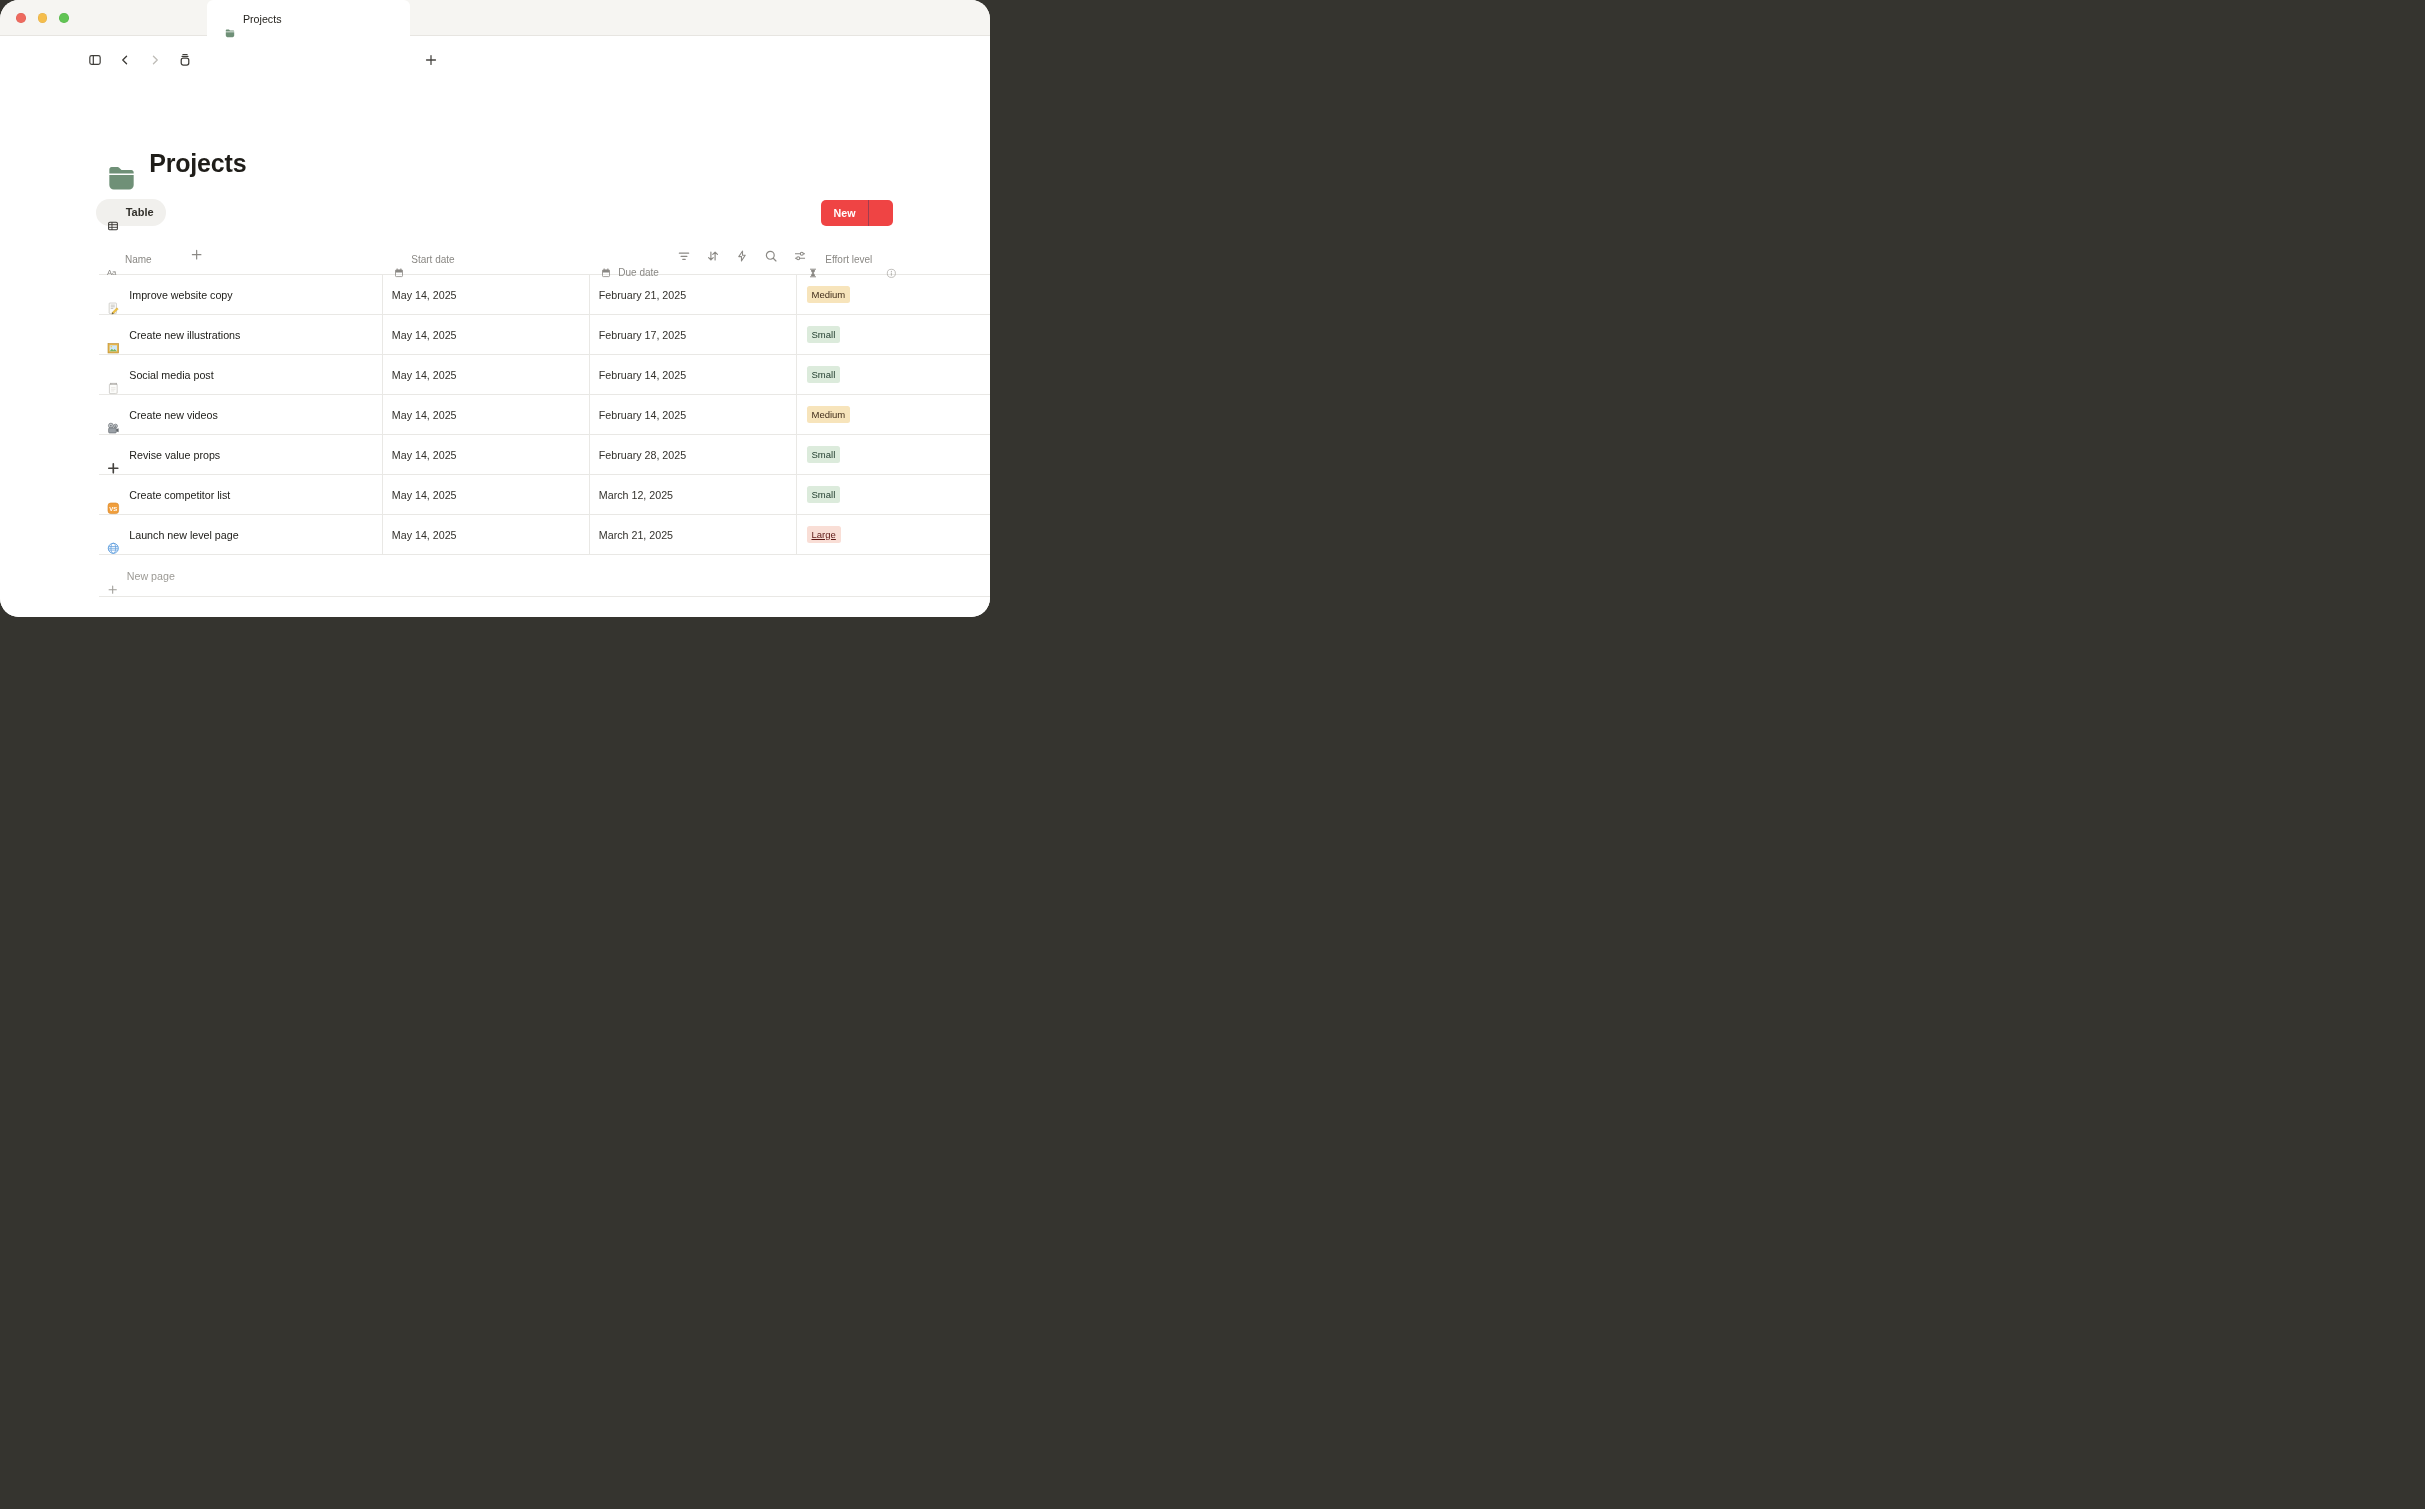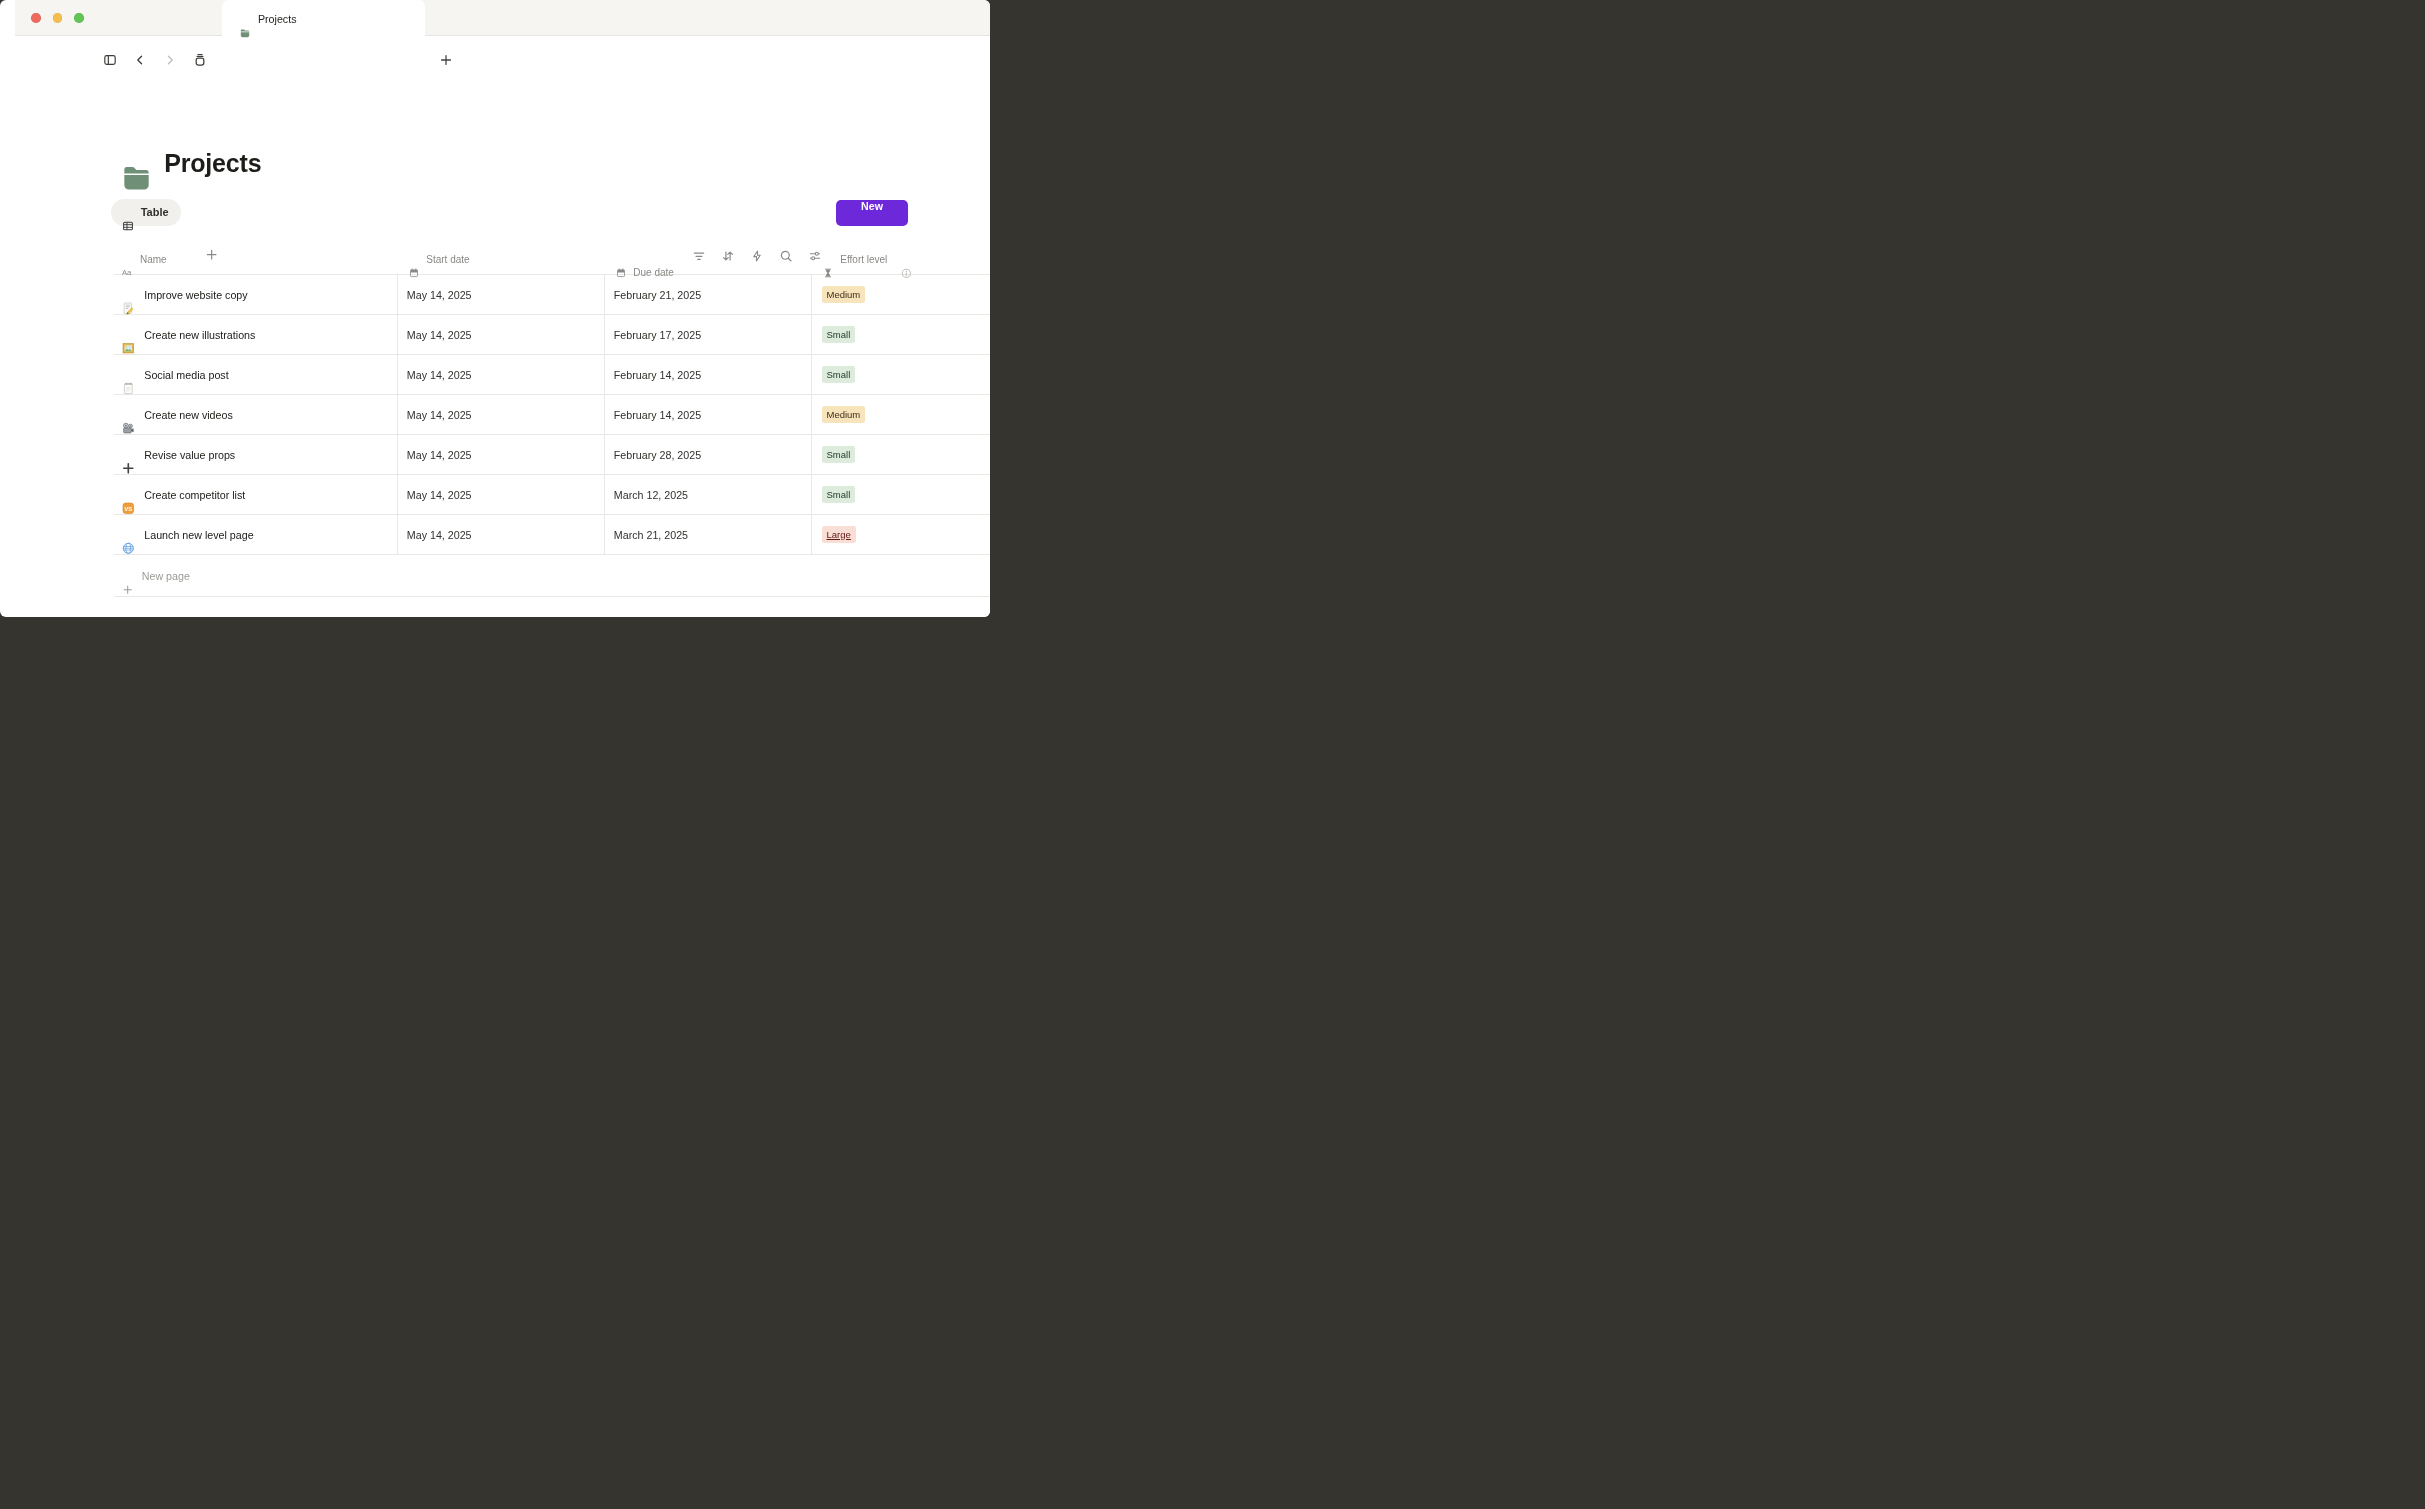--- a/index.html
+++ b/index.html
@@ -1,17 +1,17 @@
 <!DOCTYPE html>
 <html style="font-size:10px"><head>
 <meta charset="utf-8">
 <style>
   html,body{margin:0;padding:0;background:#35342f;font-family:"Liberation Sans",sans-serif;}
   .stage{width:990px;height:617px;position:relative;}
-  .window{position:absolute;inset:0;border-radius:6px;overflow:hidden;background:#fff;padding-left:15px;}
+  .window{position:absolute;inset:0;border-radius:19px;overflow:hidden;background:#fff;}
 
   
   .tabbar{position:relative;height:36px;background:#f6f5f2;}
   .tabbar::after{content:"";position:absolute;left:0;right:0;bottom:0;height:0.6px;background:#e7e5e1;}
   .traffic{position:absolute;left:16.4px;top:13.3px;display:flex;gap:12px;z-index:3;}
   .dot{width:9.5px;height:9.5px;border-radius:50%;display:inline-block;box-shadow:inset 0 0 0 0.6px rgba(0,0,0,.07);}
   .nav{position:absolute;left:88px;top:10.7px;display:flex;gap:16px;z-index:3;}
   .navbtn{width:14px;height:14px;color:#3f3d39;}
   .navbtn.disabled{color:#bfbdb8;}
   .tab{position:absolute;left:207px;top:0;width:203px;height:37px;background:#fff;border-radius:6.3px 6.3px 0 0;
@@ -194,21 +194,21 @@
             <span class="ic i22">
               <svg xmlns="http://www.w3.org/2000/svg" viewBox="0 0 20 20">
                 <path d="M2.8 6.8h14.4M2.8 13.2h14.4" stroke="currentColor" stroke-width="1.6"></path>
                 <circle cx="12.6" cy="6.8" r="2.1" fill="#fff" stroke="currentColor" stroke-width="1.6"></circle>
                 <circle cx="7.4" cy="13.2" r="2.1" fill="#fff" stroke="currentColor" stroke-width="1.6"></circle>
               </svg>
             </span>
           </span>
         </div>
 
-      <div class="new-btn" style="background: #6d28d9; flex-direction: column;">
+      <div class="new-btn" style="background: #ef4444;">
         <span class="new-label">New</span>
         <span class="new-divider"></span>
         <span class="new-chevron">
             <span class="ic i14">
               <svg xmlns="http://www.w3.org/2000/svg" viewBox="0 0 20 20">
                 <path d="M5.2 7.6 10 12.4l4.8-4.8" fill="none" stroke="currentColor" stroke-width="2.1" stroke-linecap="round" stroke-linejoin="round"></path>
               </svg>
             </span>
           </span>
       </div>

